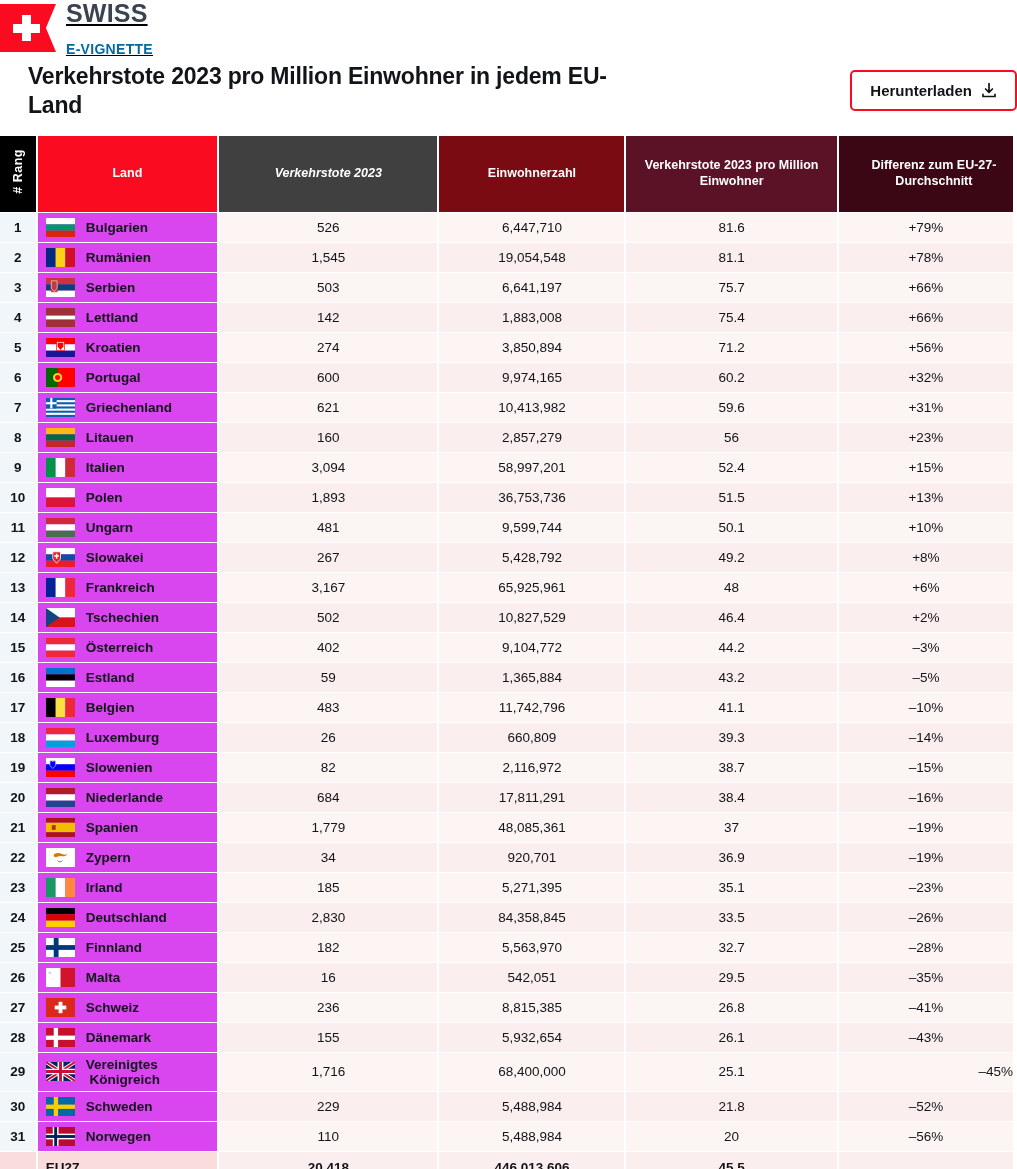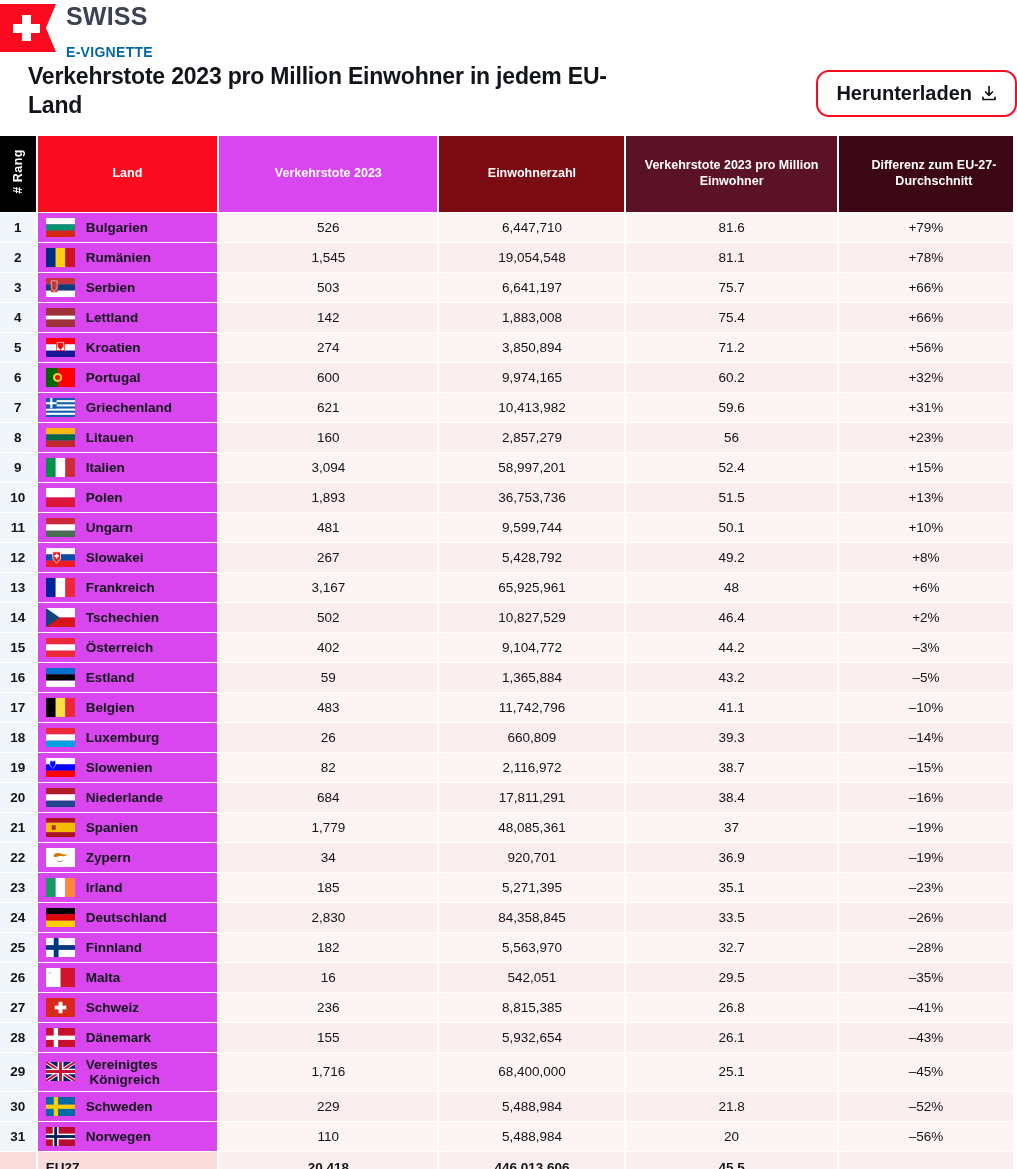--- a/index.html
+++ b/index.html
@@ -6,57 +6,57 @@
   html, body {
     margin: 0; padding: 0;
     width: 1017px; height: 1169px;
     background: #ffffff;
     font-family: "Liberation Sans", "DejaVu Sans", sans-serif;
     -webkit-font-smoothing: antialiased;
   }
   .page { position: relative; width: 1017px; height: 1169px; overflow: hidden; }
 
   
-  .brand { display: flex; align-items: flex-start; gap: 10px; padding: 4px 0 0 0; height: 52px; }
+  .brand { display: flex; align-items: center; gap: 10px; padding: 4px 0 0 0; height: 52px; text-decoration: underline; }
   .brand-flag {
     position: relative; width: 56px; height: 48px;
     background: #FB0B1F;
     clip-path: polygon(0 0, 100% 0, 82% 50%, 100% 100%, 0 100%);
     flex: 0 0 auto;
   }
   .brand-flag .cross-v { position: absolute; left: 22px; top: 11px; width: 9px; height: 26px; background: #fff; }
   .brand-flag .cross-h { position: absolute; left: 13px; top: 20px; width: 27px; height: 9px; background: #fff; }
   .brand-text { display: flex; flex-direction: column; line-height: 1.0; }
   .brand-text .l1 { font-size: 25px; font-weight: 700; color: #3b4250; letter-spacing: .2px; }
   .brand-text .l2 { font-size: 14px; font-weight: 600; color: #0369a1; letter-spacing: .3px; margin-top: 16px; }
 
   
   .title-row { display: flex; align-items: flex-start; justify-content: space-between; margin-top: 10px; padding-left: 28px; }
   .page-title {
     font-size: 23px; font-weight: 700; color: #111418;
     line-height: 1.28; max-width: 600px; letter-spacing: -.2px;
   }
   .dl-btn {
     display: inline-flex; align-items: center; gap: 9px;
-    border: 2px solid #FB0B1F; border-radius: 13px;
+    border: 2px solid #FB0B1F; border-radius: 5px;
     background: #fff; color: #111418;
-    font-size: 20px; font-weight: 700;
+    font-size: 15px; font-weight: 700;
     padding: 10px 18px; margin-top: 8px; cursor: pointer; white-space: nowrap; justify-content: center;
   }
   .dl-btn svg { display: block; }
 
   
   table { border-collapse: separate; border-spacing: 2px 1px; width: 1017px; margin-top: 14px; margin-left: -2px; }
   thead th {
     color: #ffffff; font-size: 12.5px; font-weight: 700; text-align: center;
     padding: 10px 8px; line-height: 1.25; vertical-align: middle; height: 76px;
   }
   th.h-rank  { background: #000000; width: 36px; padding: 4px 0; }
   th.h-land  { background: #FB0B1F; width: 180px; }
-  th.h-c1    { background: #d946ef; width: 220px; }
+  th.h-c1    { background: #404040; width: 220px; font-style: italic; }
   th.h-c2    { background: #7A0B12; width: 186px; }
   th.h-c3    { background: #5C1226; width: 212px; }
   th.h-c4    { background: #3B0714; width: 175px; padding-left: 24px; }
   .rank-vert {
     writing-mode: vertical-rl; transform: rotate(180deg);
     font-size: 12.5px; font-weight: 700; letter-spacing: .5px;
     display: inline-block; line-height: 1;
   }
 
   tbody td { font-size: 13.5px; color: #111418; padding: 0; height: 29px; vertical-align: middle; }
@@ -680,21 +680,21 @@
                   <path d="M15 0v20M0 10h30" stroke="#fff" stroke-width="6"></path>
                   <path d="M15 0v20M0 10h30" stroke="#C8102E" stroke-width="3"></path>
                 </svg>
               </span>
               <span class="land-name">Vereinigtes<br>&nbsp;Königreich</span>
             </span>
           </td>
           <td class="c-num" style="height: 38px;">1,716</td>
           <td class="c-num" style="height: 38px;">68,400,000</td>
           <td class="c-num" style="height: 38px;">25.1</td>
-          <td class="c-num" style="height: 38px;">–45%</td>
+          <td class="c-num" style="height: 38px; text-align: right;">–45%</td>
         </tr>
         <tr>
           <td class="c-rank">30</td>
           <td class="c-land">
             <span class="land-cell">
               <span class="flag">
                 <svg viewBox="0 0 30 20" preserveAspectRatio="none">
                   <rect width="30" height="20" fill="#006AA7"></rect>
                   <rect x="8" y="0" width="4.5" height="20" fill="#FECC02"></rect>
                   <rect x="0" y="8" width="30" height="4.5" fill="#FECC02"></rect>

